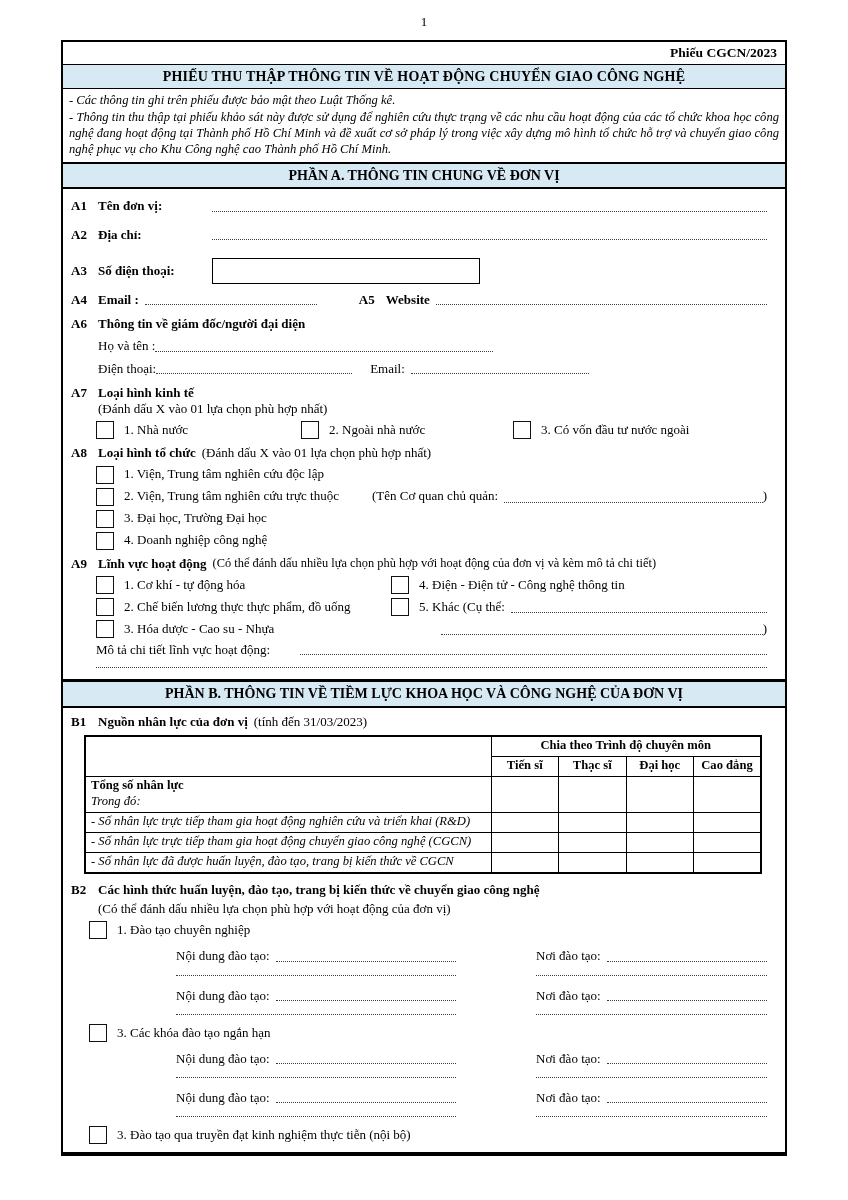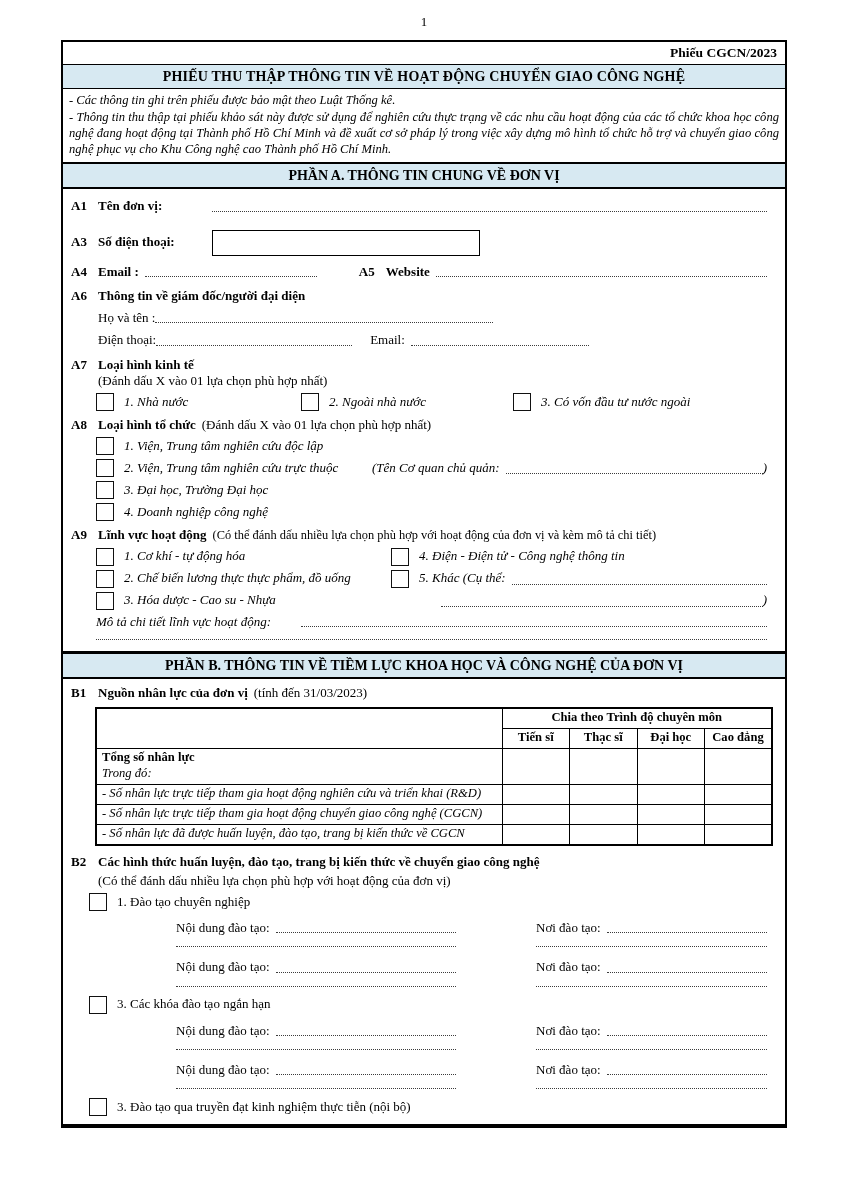--- a/index.html
+++ b/index.html
@@ -26,29 +26,29 @@
   .section-body { padding:6px 18px 8px 8px; }
   
   .qrow { display:flex; align-items:flex-end; }
   .qcode { font-weight:bold; flex:0 0 27px; }
   .qlabel { font-weight:bold; white-space:nowrap; }
   .plain { font-weight:normal; white-space:nowrap; }
   .hint { white-space:nowrap; }
   .dots { flex:1 1 auto; border-bottom:1.6px dotted #3c3c3c; height:2px; margin-bottom:3px; }
   .dots.fixed { flex:0 0 auto; }
   .indent27 { padding-left:27px; }
-  .indent25 { padding-left:25px;font-style:italic; }
+  .indent25 { padding-left:25px; }
   
   .cb { width:18px; height:18px; border:1.6px solid #111; background:#fff; flex:0 0 18px; margin-right:10px; }
   .cb-opt { display:flex; align-items:center; }
   .cb-label { white-space:nowrap; }
   
   .phone-box { width:268px; height:26px; border:1.6px solid #000; background:#fff; font-family:inherit; font-size:13px; padding:2px 6px; }
   
-  table.b1 { border-collapse:collapse; margin:5px 0 0 24px; width:678px; table-layout:fixed; }
+  table.b1 { border-collapse:collapse; margin:5px 0 0 13px; width:678px; table-layout:fixed; }
   table.b1 td, table.b1 th { border:1px solid #000; font-size:12.6px; padding:1px 5px; vertical-align:top; }
   table.b1 { border:2px solid #000; }
   table.b1 .desc { width:406px; text-align:left; }
   table.b1 .val { width:68px; }
   table.b1 th { font-weight:bold; text-align:center; }
   .row-title { font-weight:bold; }
   .row-sub, .row-italic { font-style:italic; }
   table.b1 tr.h1 th { height:21px; }
   table.b1 tr.h2 th { height:20px; }
   table.b1 tr.d1 td { height:36px; }
@@ -80,20 +80,25 @@
   <div class="band band-a" style="background: rgb(215, 233, 242);">PHẦN A. THÔNG TIN CHUNG VỀ ĐƠN VỊ</div>
 
   <div class="section-body">
 
     <div class="qrow mt3">
       <span class="qcode">A1</span>
       <span class="qlabel" style="flex:0 0 114px;">Tên đơn vị:</span>
       <span class="dots"></span>
     </div>
 
+    <div class="qrow mt12">
+      <span class="qcode">A2</span>
+      <span class="qlabel" style="flex:0 0 114px;">Địa chỉ:</span>
+      <span class="dots"></span>
+    </div>
 
     <div class="qrow mt5" style="align-items:center;">
       <span class="qcode">A3</span>
       <span class="qlabel" style="flex:0 0 114px;">Số điện thoại:</span>
       <input class="phone-box" type="text" value="" style="">
     </div>
 
     <div class="qrow mt8">
       <span class="qcode">A4</span>
       <span class="qlabel">Email :</span>

